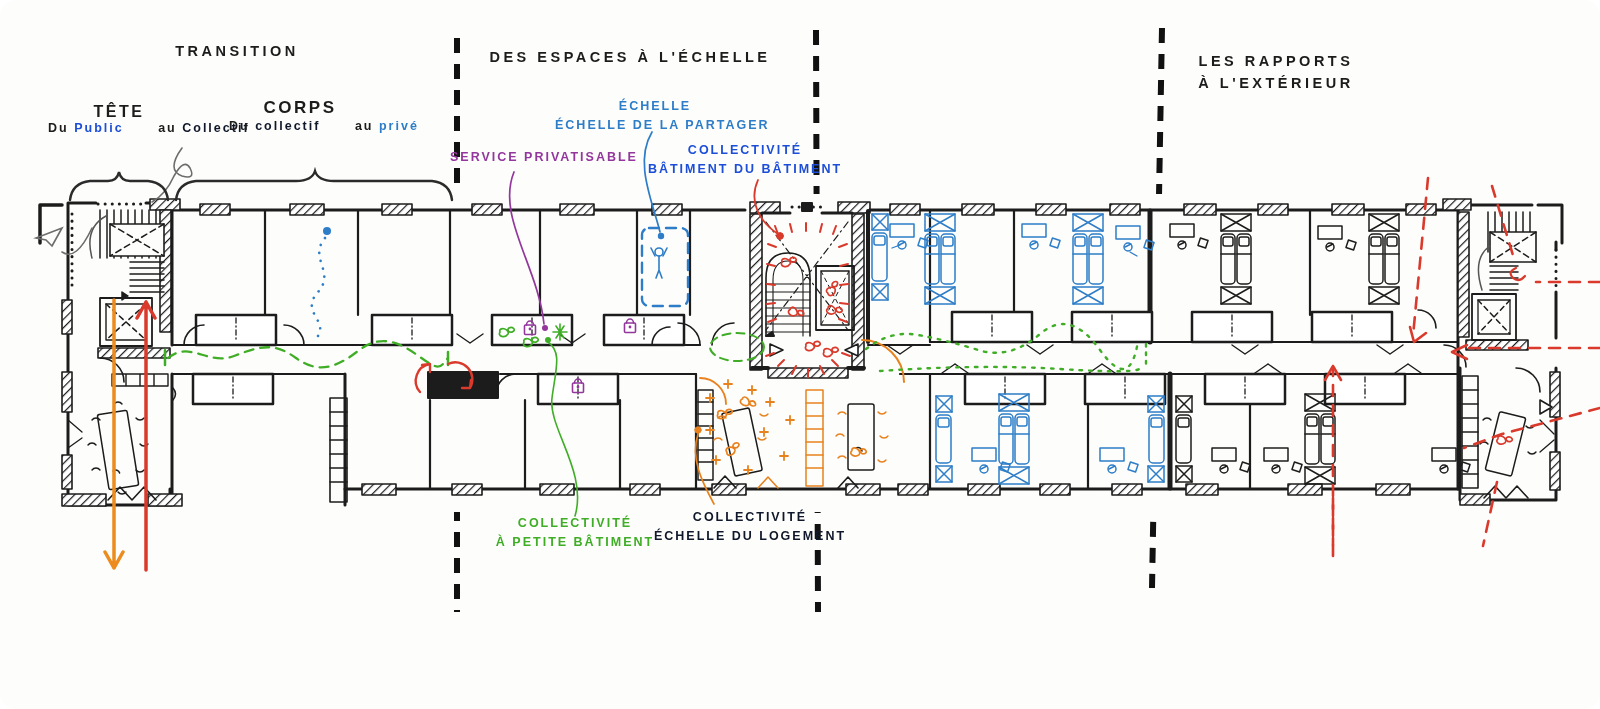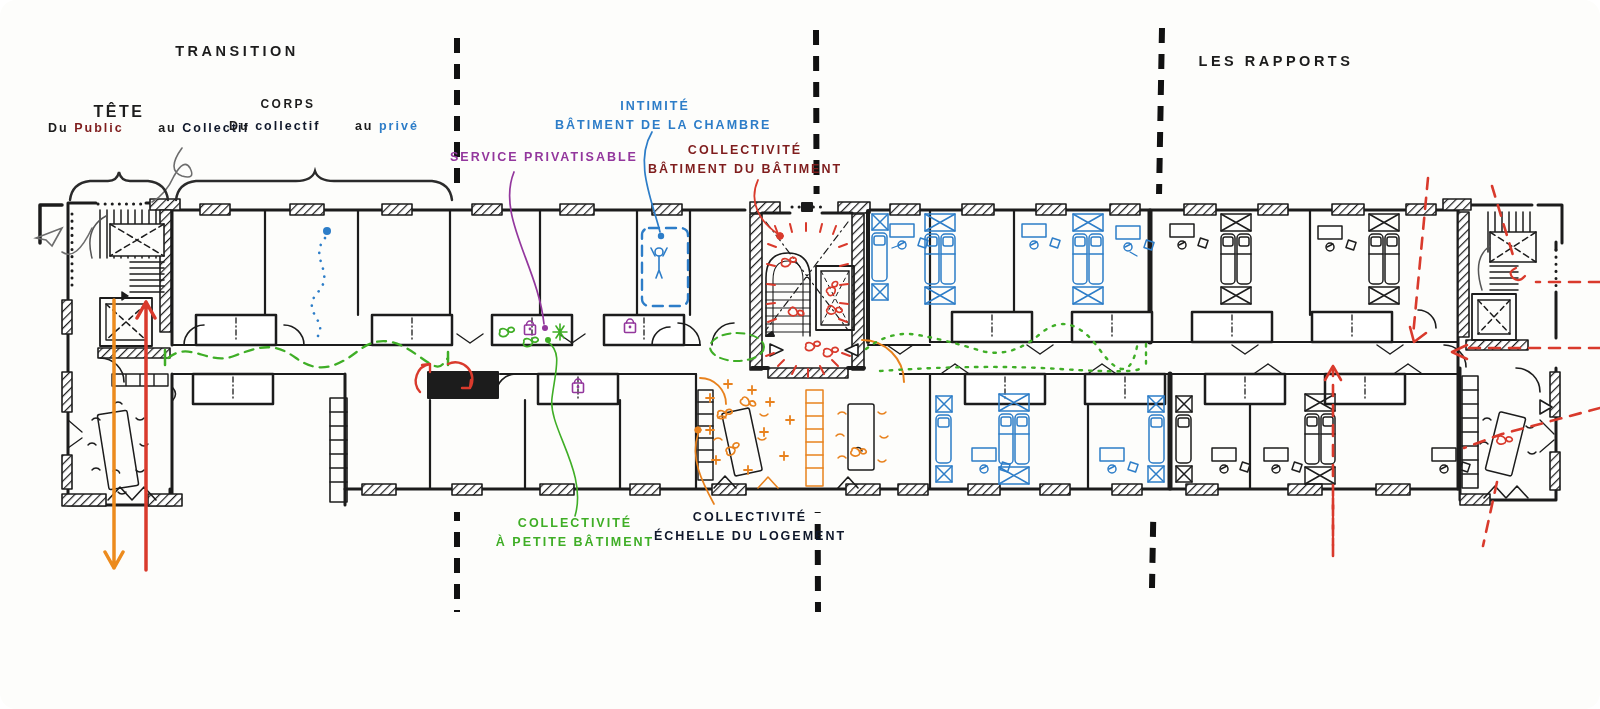--- a/index.html
+++ b/index.html
@@ -3,21 +3,21 @@
 <meta charset="utf-8">
 <style>
   html,body{margin:0;padding:0;background:#ffffff;}
   #stage{position:relative;width:1600px;height:709px;background:#fdfdfb;overflow:hidden;
          font-family:Liberation Sans, sans-serif;border-radius:16px;}
   #plan-svg{position:absolute;left:0;top:0;}
   .lbl{position:absolute;font-weight:600;letter-spacing:2.5px;color:#1c1c1c;
        font-size:13px;text-align:center;white-space:nowrap;line-height:1.55;}
   .hdr{font-size:14.5px;letter-spacing:3.5px;font-weight:600;}
   .sm{font-size:12.5px;letter-spacing:2px;}
-  .red{color:#7f1d1d;} .orange{color:#0f172a;} .green{color:#3fae26;}
+  .red{color:#1d4ed8;} .orange{color:#0f172a;} .green{color:#3fae26;}
   .blue{color:#2d7dc8;} .purple{color:#93379d;} .ink{color:#1c1c1c;padding-left:29px;}
   .phrase span{font-weight:600;}
 </style>
 </head>
 <body>
 
 <div id="stage">
 
 <svg id="plan-svg" width="1600" height="709" viewBox="0 0 1600 709">
   <defs>
@@ -443,44 +443,46 @@
     <path d="M62,252 q14,10 30,-24"></path>
     <path d="M182,148 q-16,22 0,28 q14,4 8,-8 q-6,-10 -16,8 q-8,18 -22,26"></path>
   </g>
   <g stroke="#2b2b2b" fill="none" stroke-width="2.4" stroke-linecap="round">
     <path d="M70,200 Q72,183 90,181 L108,181 Q117,181 119,172 Q121,181 130,181 L148,181 Q166,183 168,200"></path>
     <path d="M176,200 Q178,183 196,181 L296,181 Q312,181 315,171 Q318,181 334,181 L432,181 Q450,183 452,200"></path>
   </g>
 </svg>
 
 <div class="lbl hdr" style="left:137px;top:40px;width:200px;">TRANSITION</div>
+<div class="lbl hdr" style="left:480px;top:46px;width:300px;">DES ESPACES À L'ÉCHELLE</div>
 <div class="lbl hdr" style="left:1156px;top:50px;width:240px;">
   <div>LES RAPPORTS</div>
+  <div>À L'EXTÉRIEUR</div>
 </div>
 
 <div class="lbl" style="left:69px;top:100px;width:100px;font-size:16px;">TÊTE</div>
 <div class="lbl phrase sm" style="left:19px;top:119px;width:200px;">
   <span class="ink">Du</span>
   <span class="red">Public</span>
   <span class="ink">au</span>
   <span class="orange">Collectif</span>
 </div>
-<div class="lbl" style="left:238px;top:95px;width:100px;font-size:12px;">CORPS</div>
+<div class="lbl" style="left:250px;top:95px;width:100px;font-size:17px;">CORPS</div>
 <div class="lbl phrase sm" style="left:200px;top:117px;width:200px;">
   <span class="ink">Du</span>
   <span class="orange">collectif</span>
   <span class="ink">au</span>
   <span class="blue">privé</span>
 </div>
 
 <div class="lbl sm purple" style="left:450px;top:148px;width:175px;">SERVICE PRIVATISABLE</div>
 
 <div class="lbl sm blue" style="left:555px;top:97px;width:200px;">
-  <div>INTIMITÉ</div>
-  <div>BÂTIMENT DE LA CHAMBRE</div>
+  <div>ÉCHELLE</div>
+  <div>ÉCHELLE DE LA PARTAGER</div>
 </div>
 
 <div class="lbl sm red" style="left:645px;top:141px;width:200px;">
   <div>COLLECTIVITÉ</div>
   <div>BÂTIMENT DU BÂTIMENT</div>
 </div>
 
 <div class="lbl sm green" style="left:475px;top:514px;width:200px;">
   <div>COLLECTIVITÉ</div>
   <div>À PETITE BÂTIMENT</div>

